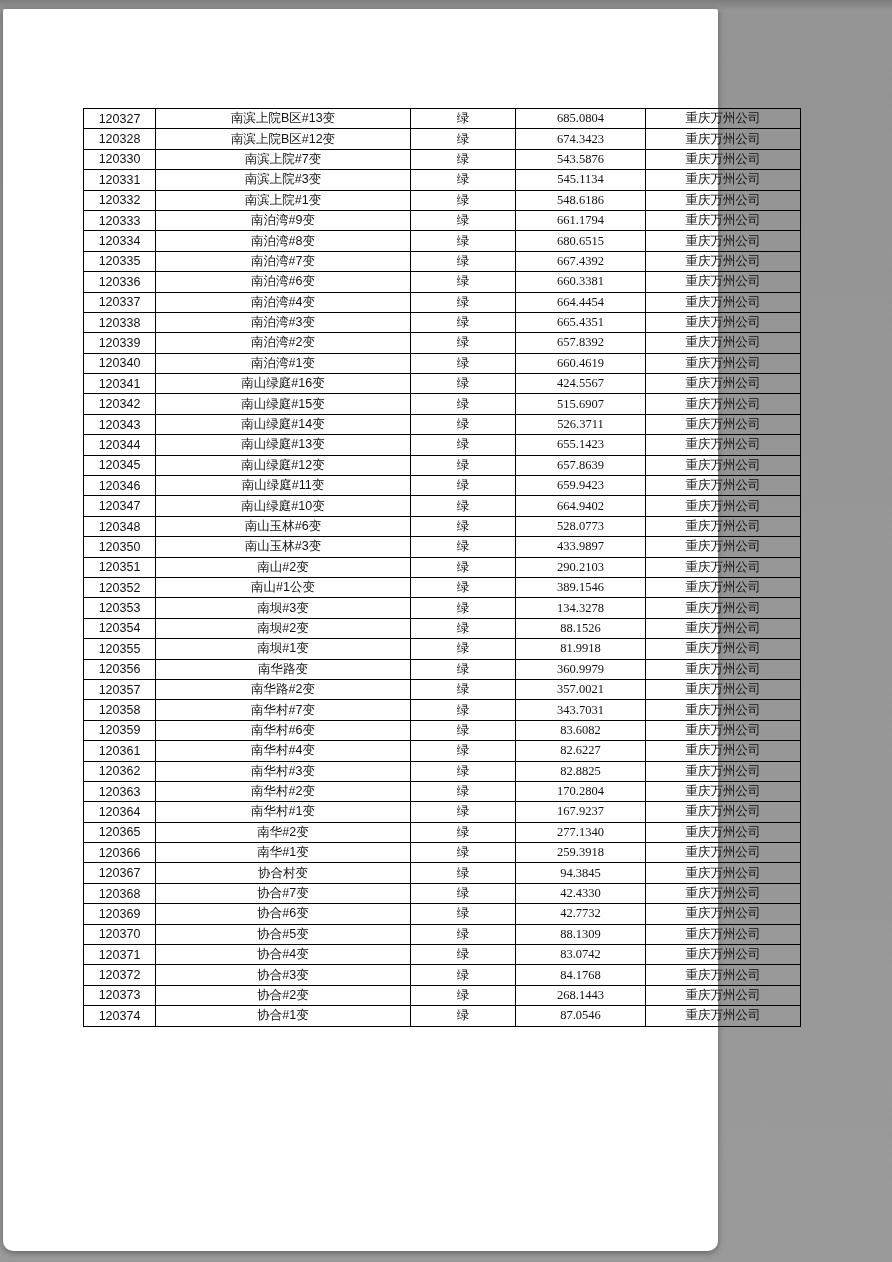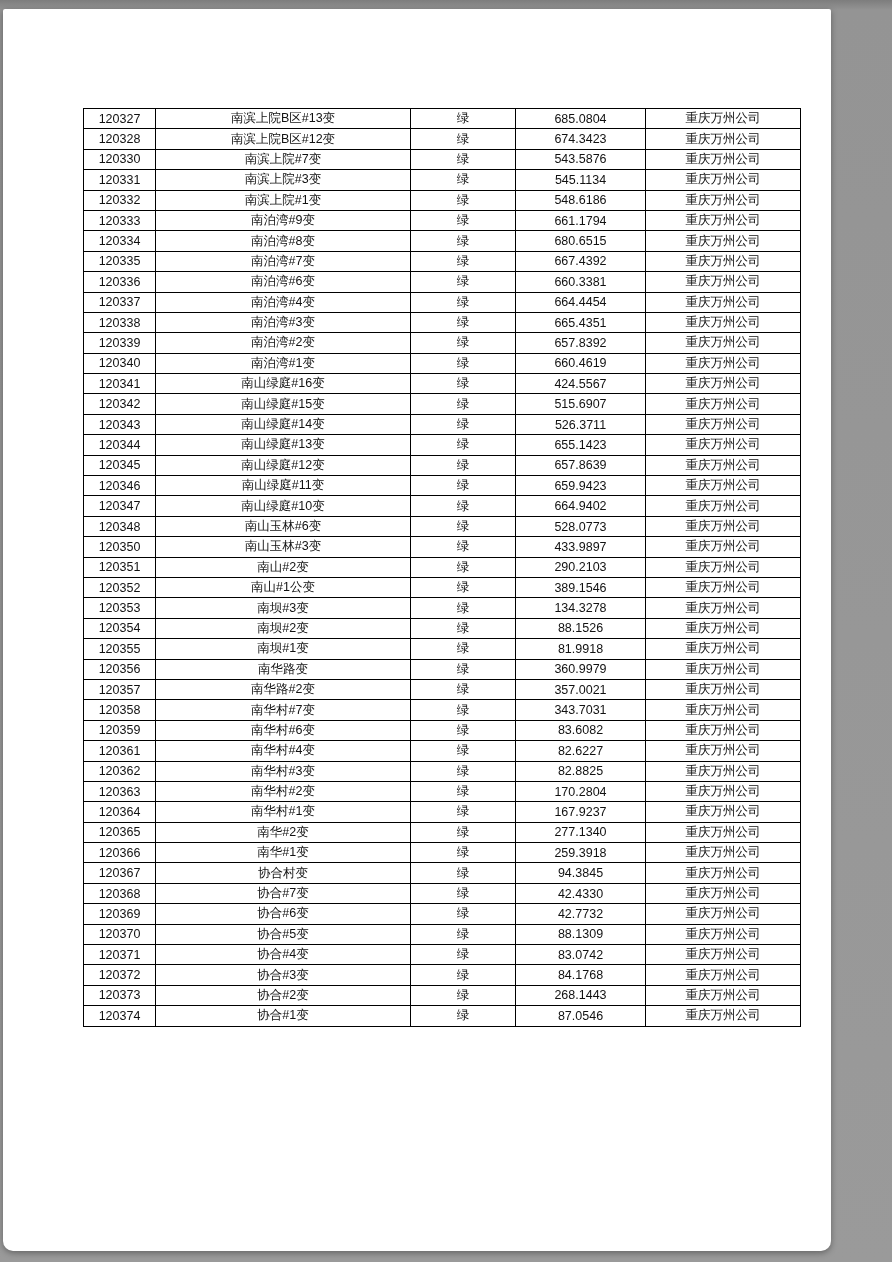--- a/index.html
+++ b/index.html
@@ -15,21 +15,21 @@
   .viewer {
     position: relative;
     width: 892px;
     height: 1262px;
     background: linear-gradient(180deg, #7d7d7d 0px, #949494 10px, #9a9a9a 100%);
   }
   .paper {
     position: absolute;
     left: 3px;
     top: 9px;
-    width: 828px;
+    width: 715px;
     height: 1242px;
     background: #ffffff;
     border-radius: 2px 2px 10px 10px;
     box-shadow: 0 2px 6px rgba(0,0,0,0.35);
     padding-left: 32px;
   }
   .data-table {
     position: absolute;
     left: 80px;
     top: 99px;
@@ -44,21 +44,21 @@
     text-align: center;
     vertical-align: middle;
     font-size: 12.5px;
     color: #111111;
     white-space: nowrap;
     overflow: hidden;
   }
   .col-id      { width: 72px;  }
   .col-name    { width: 255px; }
   .col-status  { width: 105px; }
-  .col-value   { width: 130px; }
+  .col-value   { width: 130px; font-family: Liberation Serif, serif; }
   .col-company { width: 155px; margin-top: 34px; }
 </style>
 </head>
 <body>
 
 <div class="viewer">
   <div class="paper">
     <table class="data-table">
       <colgroup>
         <col class="col-id">

